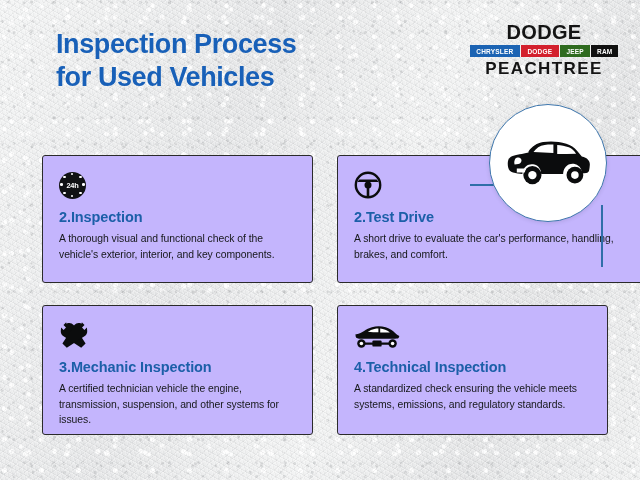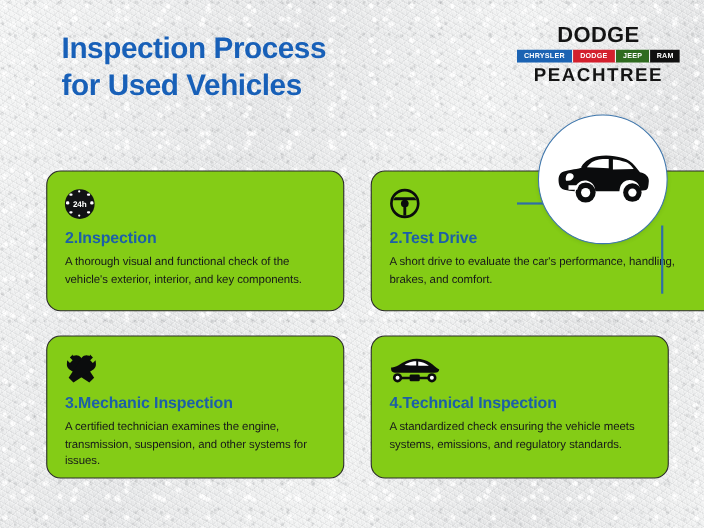--- a/index.html
+++ b/index.html
@@ -108,23 +108,23 @@
   }
   .brand-seg:last-child { border-right: none; }
   .brand-chrysler { flex: 1.5; }
   .brand-dodge    { flex: 1.15; }
   .brand-jeep     { flex: 0.92; }
   .brand-ram      { flex: 0.8; }
 
   
   .card {
     position: absolute;
-    background: #84cc16;
+    background: #c4b5fd;
     border: 1.6px solid #2b2b2b;
-    border-radius: 13px;
+    border-radius: 3px;
     padding: 14px 16px 12px 16px;
   }
   #card-1 { left: 42px;  top: 155px; width: 271px; height: 128px; }
   #card-2 { left: 337px; top: 155px; width: 321px; height: 128px; }
   #card-3 { left: 42px;  top: 305px; width: 271px; height: 130px; }
   #card-4 { left: 337px; top: 305px; width: 271px; height: 130px; }
 
   .card-icon {
     height: 30px;
     display: flex;
@@ -283,21 +283,21 @@
     <span>
       <svg width="30" height="28" viewBox="0 0 30 28">
         <g fill="#0b0c0d">
           <path d="M6.6 1.2 3.9 4l2.5 2.5L4 8.9 1.5 6.4l-.3 3.3c-.2 2 .5 3.7 2 5l18.4 12.1 4.4-4.4L14 4.1c-1.3-1.5-3-2.2-5-2l-2.4.3z" transform="translate(0.6,0)"></path>
           <path d="M23.4 1.2 26.1 4l-2.5 2.5L26 8.9l2.5-2.5.3 3.3c.2 2-.5 3.7-2 5L8.4 26.8 4 22.4 16 4.1c1.3-1.5 3-2.2 5-2l2.4.3z" transform="translate(-0.6,0)"></path>
         </g>
       </svg>
     </span>
   </div>
   <div class="card-heading">3.Mechanic Inspection</div>
-  <div class="card-body">A certified technician examines the engine, transmission, suspension, and other systems for issues.</div>
+  <div class="card-body">A certified technician vehicle the engine, transmission, suspension, and other systems for issues.</div>
 </div>
 
 <div class="card" id="card-4">
   <div class="card-icon">
     <span>
       <svg width="46" height="30" viewBox="0 0 46 30">
         <path fill="#0b0c0d" d="M2.5 14.2c2.8-.5 5.3-1.6 7.6-3.2 2.4-1.7 5-3 7.8-3.8 4.6-1.3 9.2-1.3 13.8.1 3.6 1.1 6.7 3 9.4 5.6 1.3 1.2 2.6 2.3 4.2 3-.2 1.6-1 2.5-2.5 2.7-1.2.2-2.4.2-3.6.2H6.6c-1.1 0-2.2-.1-3.2-.5-1.1-.4-1.7-1.2-1.8-2.4l-.1-1.7z"></path>
         <path fill="#ffffff" d="M13.8 11.8c2-1.4 4.2-2.4 6.6-2.9 1.3-.3 2.6-.4 4-.4v3.8c-3.5 0-7 0-10.6-.5z"></path>
         <path fill="#ffffff" d="M26.2 8.6c3.5.3 6.7 1.5 9.5 3.6l-.3.3c-3.1 0-6.1-.1-9.2-.1V8.6z"></path>
         <rect fill="#0b0c0d" x="5.8" y="22.4" width="34.4" height="2.3" rx="1.1"></rect>

